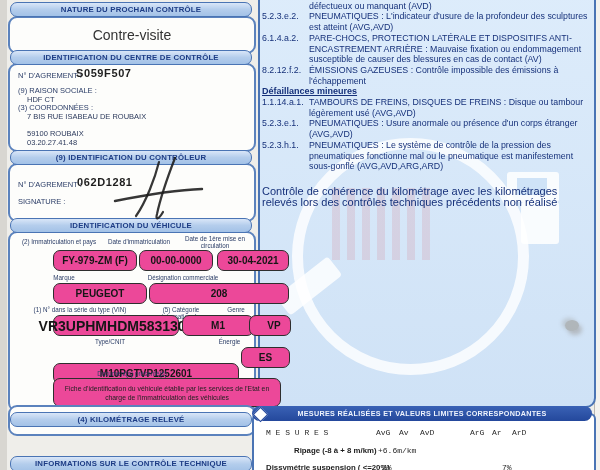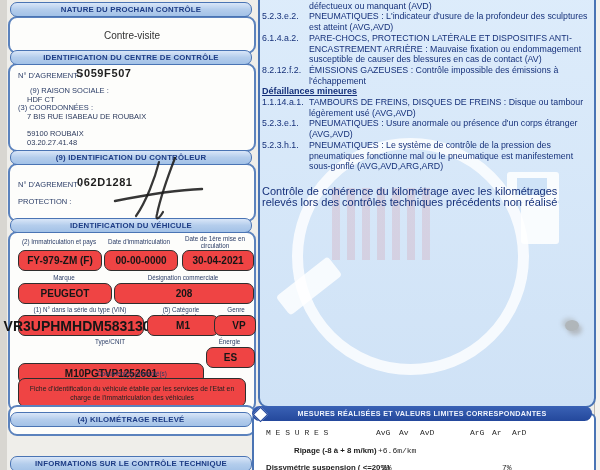--- a/index.html
+++ b/index.html
@@ -13,23 +13,23 @@
   .pill{height:13px;line-height:13px;text-align:center;
     background:linear-gradient(180deg,#d9e6f8 0%,#b4cdec 50%,#a3c2e7 100%);
     border:1.5px solid #4a74b4;border-radius:7px;
     color:#1d3c85;font-weight:bold;font-size:7.8px;letter-spacing:.2px;z-index:3;}
   .sec-box{background:#fdfdfb;border:2px solid #5b82bd;border-radius:9px;z-index:2;}
   .lab{font-size:7.5px;color:#2a3c66;white-space:nowrap;}
   .val-big{font-size:11px;font-weight:bold;color:#1d1d1d;letter-spacing:.6px;white-space:nowrap;}
   .addr{font-size:7.5px;color:#2c3a5c;white-space:nowrap;}
   
   .flabel{font-size:6.3px;color:#2a3c66;text-align:center;line-height:6.8px;z-index:3;}
-  .fbox{background:#ef4444;border:1.6px solid #2e2e2e;border-radius:7px;
+  .fbox{background:#ec4899;border:1.6px solid #2e2e2e;border-radius:7px;
     display:flex;align-items:center;justify-content:center;
-    font-weight:bold;color:#161616;font-size:10px;z-index:3;white-space:nowrap;}
+    font-weight:bold;color:#161616;font-size:10px;z-index:3;white-space:nowrap;margin-left:35px;}
   .center-txt{display:flex;align-items:center;justify-content:center;}
   
   .right-box{left:258px;top:-14px;width:334px;height:418px;
     background:linear-gradient(180deg,#ddecfb 0%,#cfe2f6 100%);
     border:2px solid #4a74b4;border-radius:10px;overflow:hidden;}
   .defects{left:262px;top:-10px;width:326px;z-index:2;}
   .defect{display:flex;font-size:8.8px;line-height:10.7px;color:#16317a;}
   .dcode{flex:0 0 47px;white-space:nowrap;}
   .dtext{flex:1;white-space:pre-line;}
   .minor-head{font-size:9px;line-height:10.7px;font-weight:bold;text-decoration:underline;color:#16317a;}
@@ -61,40 +61,40 @@
 </head>
 <body>
 
 <div id="canvas">
 
   <div class="abs left-strip"></div>
   <div class="abs right-strip"></div>
 
   <div class="abs pill" style="left:10px;top:2px;width:240px;">NATURE DU PROCHAIN CONTRÔLE</div>
   <div class="abs sec-box center-txt" style="left:8px;top:16px;width:244px;height:34px;">
-    <span style="font-size:10px;color:#333;">Contre-visite</span>
+    <span style="font-size:14px;color:#333;">Contre-visite</span>
   </div>
 
   <div class="abs pill" style="left:10px;top:50px;width:240px;">IDENTIFICATION DU CENTRE DE CONTRÔLE</div>
   <div class="abs sec-box" style="left:8px;top:63px;width:244px;height:85px;">
     <span class="abs lab" style="left:8px;top:6px;">N° D'AGREMENT :</span>
     <span class="abs val-big" style="left:66px;top:2px;">S059F507</span>
-    <span class="abs lab" style="left:20px;top:21px;">(9) RAISON SOCIALE :</span>
+    <span class="abs lab" style="left:8px;top:21px;">(9) RAISON SOCIALE :</span>
     <span class="abs addr" style="left:17px;top:30px;">HDF CT</span>
     <span class="abs lab" style="left:8px;top:38px;">(3) COORDONNÉES :</span>
     <span class="abs addr" style="left:17px;top:47px;">7 BIS RUE ISABEAU DE ROUBAIX</span>
     <span class="abs addr" style="left:17px;top:64px;">59100 ROUBAIX</span>
     <span class="abs addr" style="left:17px;top:73px;">03.20.27.41.48</span>
   </div>
 
   <div class="abs pill" style="left:10px;top:150px;width:240px;">(9) IDENTIFICATION DU CONTRÔLEUR</div>
   <div class="abs sec-box" style="left:8px;top:163px;width:244px;height:55px;">
     <span class="abs lab" style="left:8px;top:15px;">N° D'AGREMENT :</span>
     <span class="abs val-big" style="left:67px;top:11px;">062D1281</span>
-    <span class="abs lab" style="left:8px;top:32px;">PROTECTION :</span>
+    <span class="abs lab" style="left:8px;top:32px;">SIGNATURE :</span>
   </div>
   <svg class="abs sig-svg" style="left:112px;top:156px;" width="100" height="68" viewBox="0 0 100 68">
     <path d="M47,6 C43,22 34,46 24,60" stroke="#1a1a1a" stroke-width="2.2" fill="none" stroke-linecap="round" opacity=".88"></path>
     <path d="M63,2 C56,20 48,44 45,58 C43,65 47,63 51,56" stroke="#1a1a1a" stroke-width="2.2" fill="none" stroke-linecap="round" opacity=".88"></path>
     <path d="M3,45 C28,40 62,34 90,33" stroke="#1a1a1a" stroke-width="2.4" fill="none" stroke-linecap="round" opacity=".88"></path>
   </svg>
 
   <div class="abs pill" style="left:10px;top:218px;width:240px;">IDENTIFICATION DU VÉHICULE</div>
   <div class="abs sec-box" style="left:8px;top:231px;width:244px;height:177px;">
 

